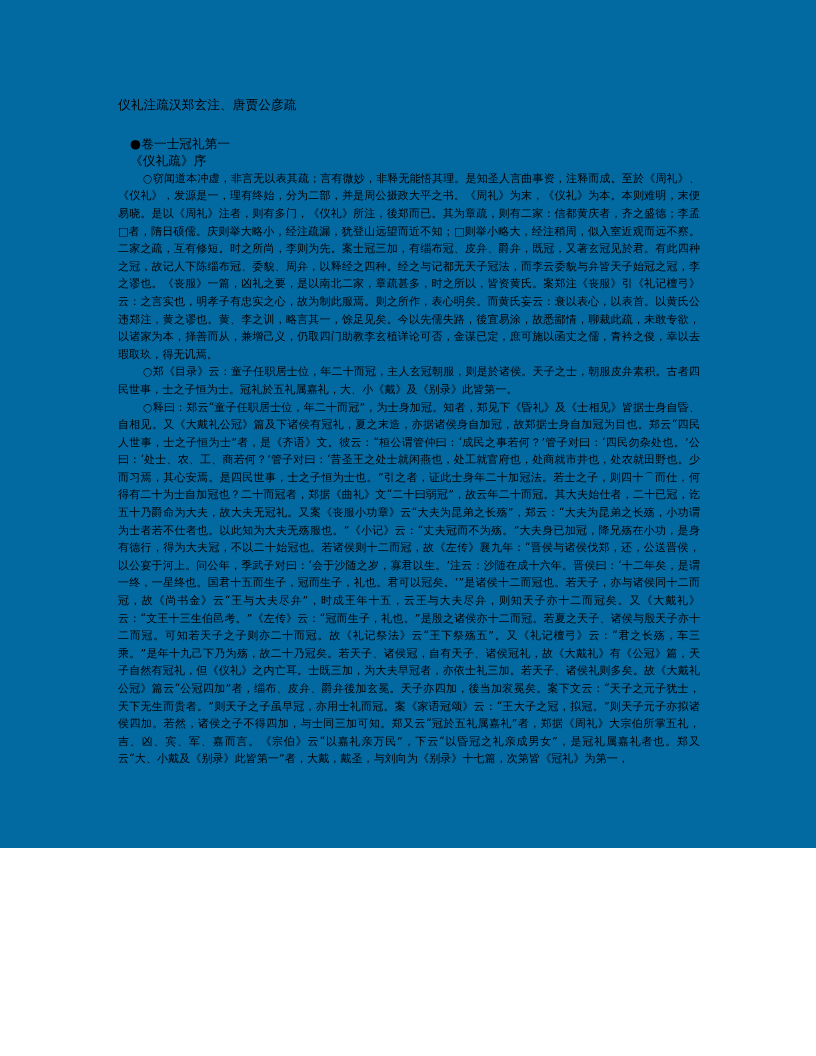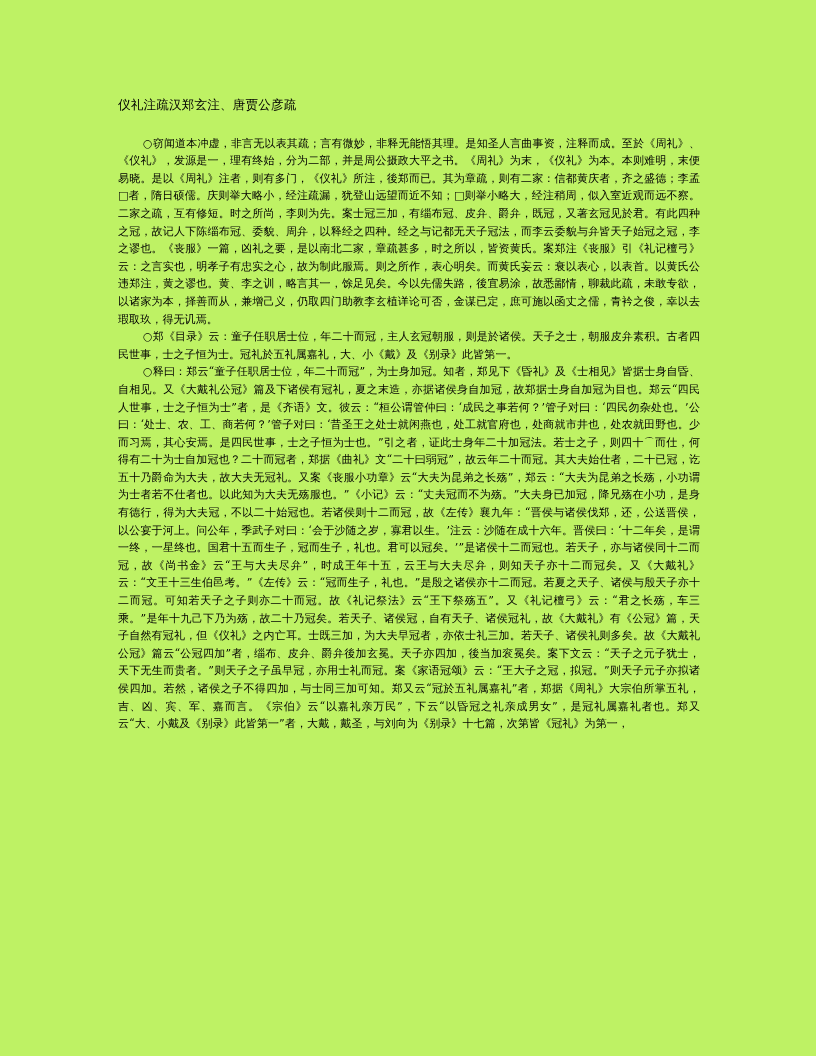--- a/index.html
+++ b/index.html
@@ -11,24 +11,24 @@
   body {
     width: 816px;
     height: 1056px;
     font-family: "DejaVu Serif", "Liberation Serif", serif;
     color: #000000;
     -webkit-font-smoothing: none;
   }
   .page {
     position: relative;
     width: 816px;
-    height: 1056px;
+    height: 848px;
     box-sizing: border-box;
     overflow: hidden;
-    background: #bef264;
+    background: #0369a1;
   }
   .content {
     position: absolute;
     left: 118px;
     top: 96px;
     width: 582px;
   }
   .doc-title {
     font-size: 12.6px;
     line-height: 17.6px;
@@ -66,21 +66,23 @@
 </head>
 <body>
 
 <div class="page">
   <div class="content">
 
     <div class="doc-title">仪礼注疏汉郑玄注、唐贾公彦疏</div>
 
     <div class="gap-after-title"></div>
 
+    <div class="heading-line">●卷一士冠礼第一</div>
 
+    <div class="heading-line">《仪礼疏》序</div>
 
     <p class="para">○窃闻道本冲虚，非言无以表其疏；言有微妙，非释无能悟其理。是知圣人言曲事资，注释而成。至於《周礼》、《仪礼》，发源是一，理有终始，分为二部，并是周公摄政大平之书。《周礼》为末，《仪礼》为本。本则难明，末便易晓。是以《周礼》注者，则有多门，《仪礼》所注，後郑而已。其为章疏，则有二家：信都黄庆者，齐之盛德；李孟□者，隋日硕儒。庆则举大略小，经注疏漏，犹登山远望而近不知；□则举小略大，经注稍周，似入室近观而远不察。二家之疏，互有修短。时之所尚，李则为先。案士冠三加，有缁布冠、皮弁、爵弁，既冠，又著玄冠见於君。有此四种之冠，故记人下陈缁布冠、委貌、周弁，以释经之四种。经之与记都无天子冠法，而李云委貌与弁皆天子始冠之冠，李之谬也。《丧服》一篇，凶礼之要，是以南北二家，章疏甚多，时之所以，皆资黄氏。案郑注《丧服》引《礼记檀弓》云：之言实也，明孝子有忠实之心，故为制此服焉。则之所作，表心明矣。而黄氏妄云：衰以表心，以表首。以黄氏公违郑注，黄之谬也。黄、李之训，略言其一，馀足见矣。今以先儒失路，後宜易涂，故悉鄙情，聊裁此疏，未敢专欲，以诸家为本，择善而从，兼增己义，仍取四门助教李玄植详论可否，金谋已定，庶可施以函丈之儒，青衿之俊，幸以去瑕取玖，得无讥焉。</p>
 
 
     <p class="para">○郑《目录》云：童子任职居士位，年二十而冠，主人玄冠朝服，则是於诸侯。天子之士，朝服皮弁素积。古者四民世事，士之子恒为士。冠礼於五礼属嘉礼，大、小《戴》及《别录》此皆第一。</p>
 
     <p class="para last">○释曰：郑云“童子任职居士位，年二十而冠”，为士身加冠。知者，郑见下《昏礼》及《士相见》皆据士身自昏、自相见。又《大戴礼公冠》篇及下诸侯有冠礼，夏之末造，亦据诸侯身自加冠，故郑据士身自加冠为目也。郑云“四民人世事，士之子恒为士”者，是《齐语》文。彼云：“桓公谓管仲曰：‘成民之事若何？’管子对曰：‘四民勿杂处也。’公曰：‘处士、农、工、商若何？’管子对曰：‘昔圣王之处士就闲燕也，处工就官府也，处商就市井也，处农就田野也。少而习焉，其心安焉。是四民世事，士之子恒为士也。”引之者，证此士身年二十加冠法。若士之子，则四十⌒而仕，何得有二十为士自加冠也？二十而冠者，郑据《曲礼》文“二十曰弱冠”，故云年二十而冠。其大夫始仕者，二十已冠，讫五十乃爵命为大夫，故大夫无冠礼。又案《丧服小功章》云“大夫为昆弟之长殇”，郑云：“大夫为昆弟之长殇，小功谓为士者若不仕者也。以此知为大夫无殇服也。”《小记》云：“丈夫冠而不为殇。”大夫身已加冠，降兄殇在小功，是身有德行，得为大夫冠，不以二十始冠也。若诸侯则十二而冠，故《左传》襄九年：“晋侯与诸侯伐郑，还，公送晋侯，以公宴于河上。问公年，季武子对曰：‘会于沙随之岁，寡君以生。’注云：沙随在成十六年。晋侯曰：‘十二年矣，是谓一终，一星终也。国君十五而生子，冠而生子，礼也。君可以冠矣。’”是诸侯十二而冠也。若天子，亦与诸侯同十二而冠，故《尚书金》云“王与大夫尽弁”，时成王年十五，云王与大夫尽弁，则知天子亦十二而冠矣。又《大戴礼》云：“文王十三生伯邑考。”《左传》云：“冠而生子，礼也。”是殷之诸侯亦十二而冠。若夏之天子、诸侯与殷天子亦十二而冠。可知若天子之子则亦二十而冠。故《礼记祭法》云“王下祭殇五”。又《礼记檀弓》云：“君之长殇，车三乘。”是年十九己下乃为殇，故二十乃冠矣。若天子、诸侯冠，自有天子、诸侯冠礼，故《大戴礼》有《公冠》篇，天子自然有冠礼，但《仪礼》之内亡耳。士既三加，为大夫早冠者，亦依士礼三加。若天子、诸侯礼则多矣。故《大戴礼公冠》篇云“公冠四加”者，缁布、皮弁、爵弁後加玄冕。天子亦四加，後当加衮冕矣。案下文云：“天子之元子犹士，天下无生而贵者。”则天子之子虽早冠，亦用士礼而冠。案《家语冠颂》云：“王大子之冠，拟冠。”则天子元子亦拟诸侯四加。若然，诸侯之子不得四加，与士同三加可知。郑又云“冠於五礼属嘉礼”者，郑据《周礼》大宗伯所掌五礼，吉、凶、宾、军、嘉而言。《宗伯》云“以嘉礼亲万民”，下云“以昏冠之礼亲成男女”，是冠礼属嘉礼者也。郑又云“大、小戴及《别录》此皆第一”者，大戴，戴圣，与刘向为《别录》十七篇，次第皆《冠礼》为第一，</p>
 
   </div>
 </div>

